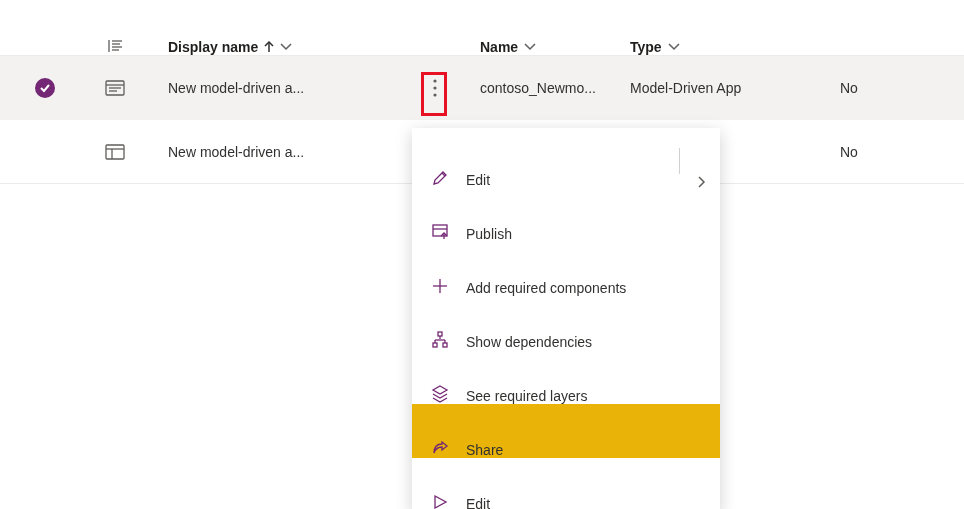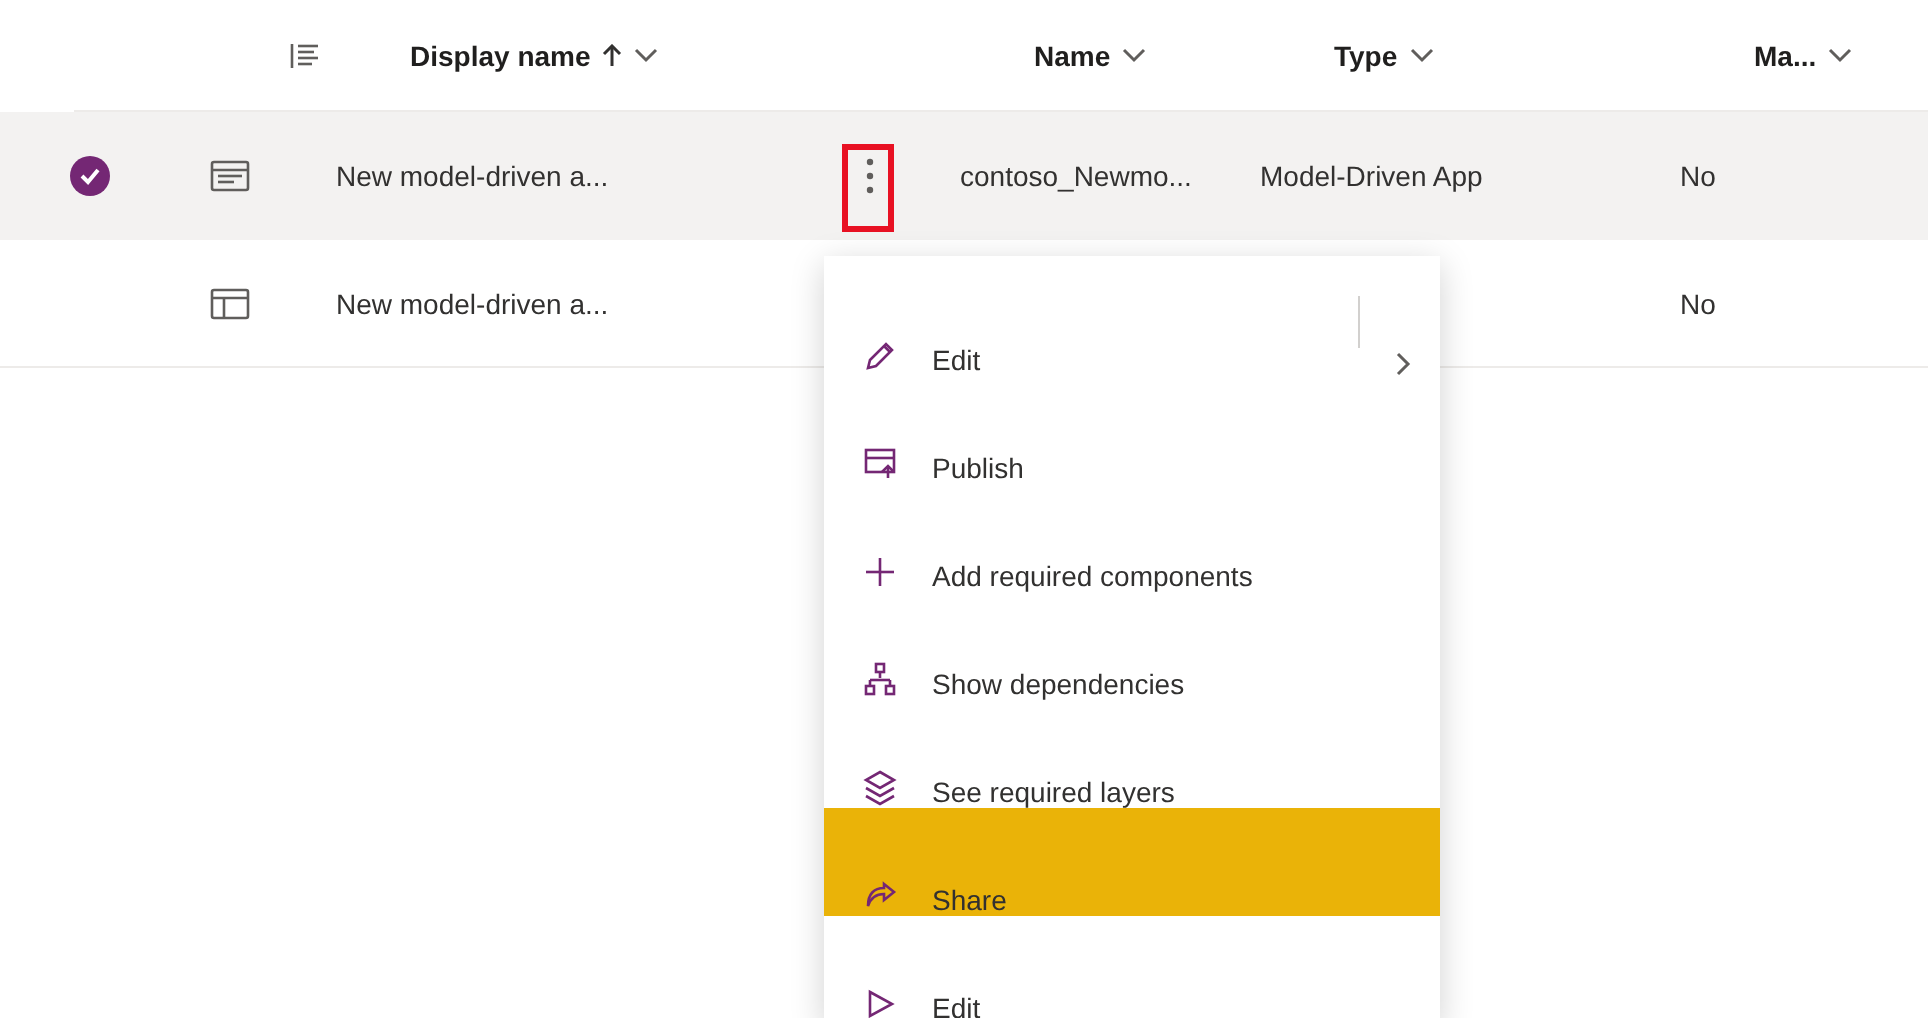--- a/index.html
+++ b/index.html
@@ -9,24 +9,23 @@
       color: #323130;
       background: #fff;
       width: 964px;
       height: 509px;
       overflow: hidden;
       position: relative;
     }
     .table { width: 100%; }
     .header-row {
       display: flex;
-      align-items: center;
+      align-items: flex-end;
       height: 56px;
       border-bottom: 1px solid #edebe9;
-      margin-left: 37px;
     }
     .col-check { width: 90px; display:flex; align-items:center; justify-content:center; }
     .col-icon { width: 50px; display:flex; align-items:center; justify-content:center; }
     .col-displayname { width: 270px; padding-left: 28px; }
     .col-more { width: 50px; display:flex; align-items:center; justify-content:center; }
     .col-name { width: 170px; padding-left: 20px; }
     .col-type { width: 200px; }
     .col-managed { flex: 1; padding-left: 10px; }
     .header-cell {
       font-weight: 600;
@@ -146,28 +145,20 @@
       </span>
     </div>
     <div class="col-type header-cell">
       <span>Type</span>
       <span class="chev">
         <svg width="12" height="8" viewBox="0 0 12 8" fill="none" stroke="#605e5c" stroke-width="1.5">
             <polyline points="1,1 6,6 11,1"></polyline>
           </svg>
       </span>
     </div>
-    <div class="col-managed header-cell">
-      <span>Ma...</span>
-      <span class="chev">
-        <svg width="12" height="8" viewBox="0 0 12 8" fill="none" stroke="#605e5c" stroke-width="1.5">
-            <polyline points="1,1 6,6 11,1"></polyline>
-          </svg>
-      </span>
-    </div>
   </div>
 
   <div class="data-row selected">
     <div class="col-check">
       <span class="check-disc">
         <svg width="12" height="12" viewBox="0 0 12 12" fill="none" stroke="#fff" stroke-width="2">
             <polyline points="2,6 5,9 10,3"></polyline>
           </svg>
       </span>
     </div>

